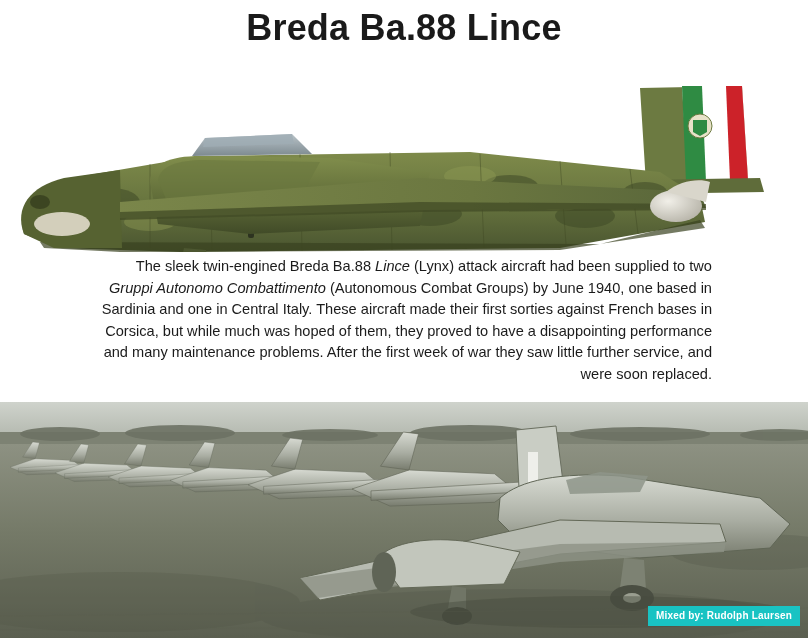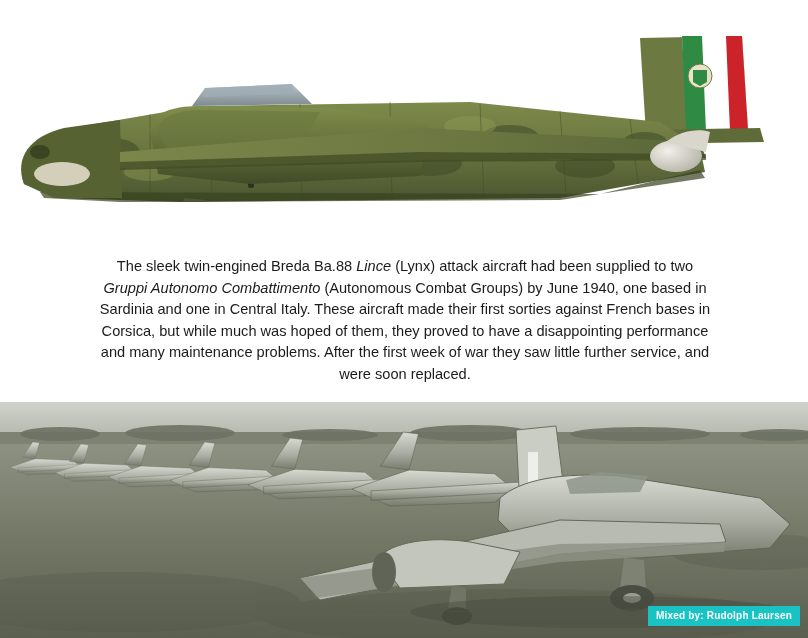--- a/index.html
+++ b/index.html
@@ -44,21 +44,21 @@
 
   
   .bodytext {
     position: absolute;
     left: 98px;
     top: 256px;
     width: 614px;
     font-size: 14.6px;
     line-height: 21.6px;
     color: #1b1b1b;
-    text-align: center;
+    text-align: right;
   }
   .bodytext i {
     font-style: italic;
   }
 
   
   .photo {
     position: absolute;
     left: 0;
     top: 402px;
@@ -79,20 +79,21 @@
     padding: 4px 8px 4px 8px;
     letter-spacing: 0.2px;
     line-height: 12px;
   }
 </style>
 </head>
 <body>
 
 <div class="page">
 
+  <div class="title">Breda Ba.88 Lince</div>
 
   <div class="artwork">
     <svg width="808" height="200" viewBox="0 0 808 200" xmlns="http://www.w3.org/2000/svg">
       <defs>
         <linearGradient id="fusGrad" x1="0" y1="0" x2="0" y2="1">
           <stop offset="0%" stop-color="#7e8a4a"></stop>
           <stop offset="45%" stop-color="#6a7740"></stop>
           <stop offset="100%" stop-color="#4a5530"></stop>
         </linearGradient>
         <linearGradient id="wingGrad" x1="0" y1="0" x2="1" y2="0">

